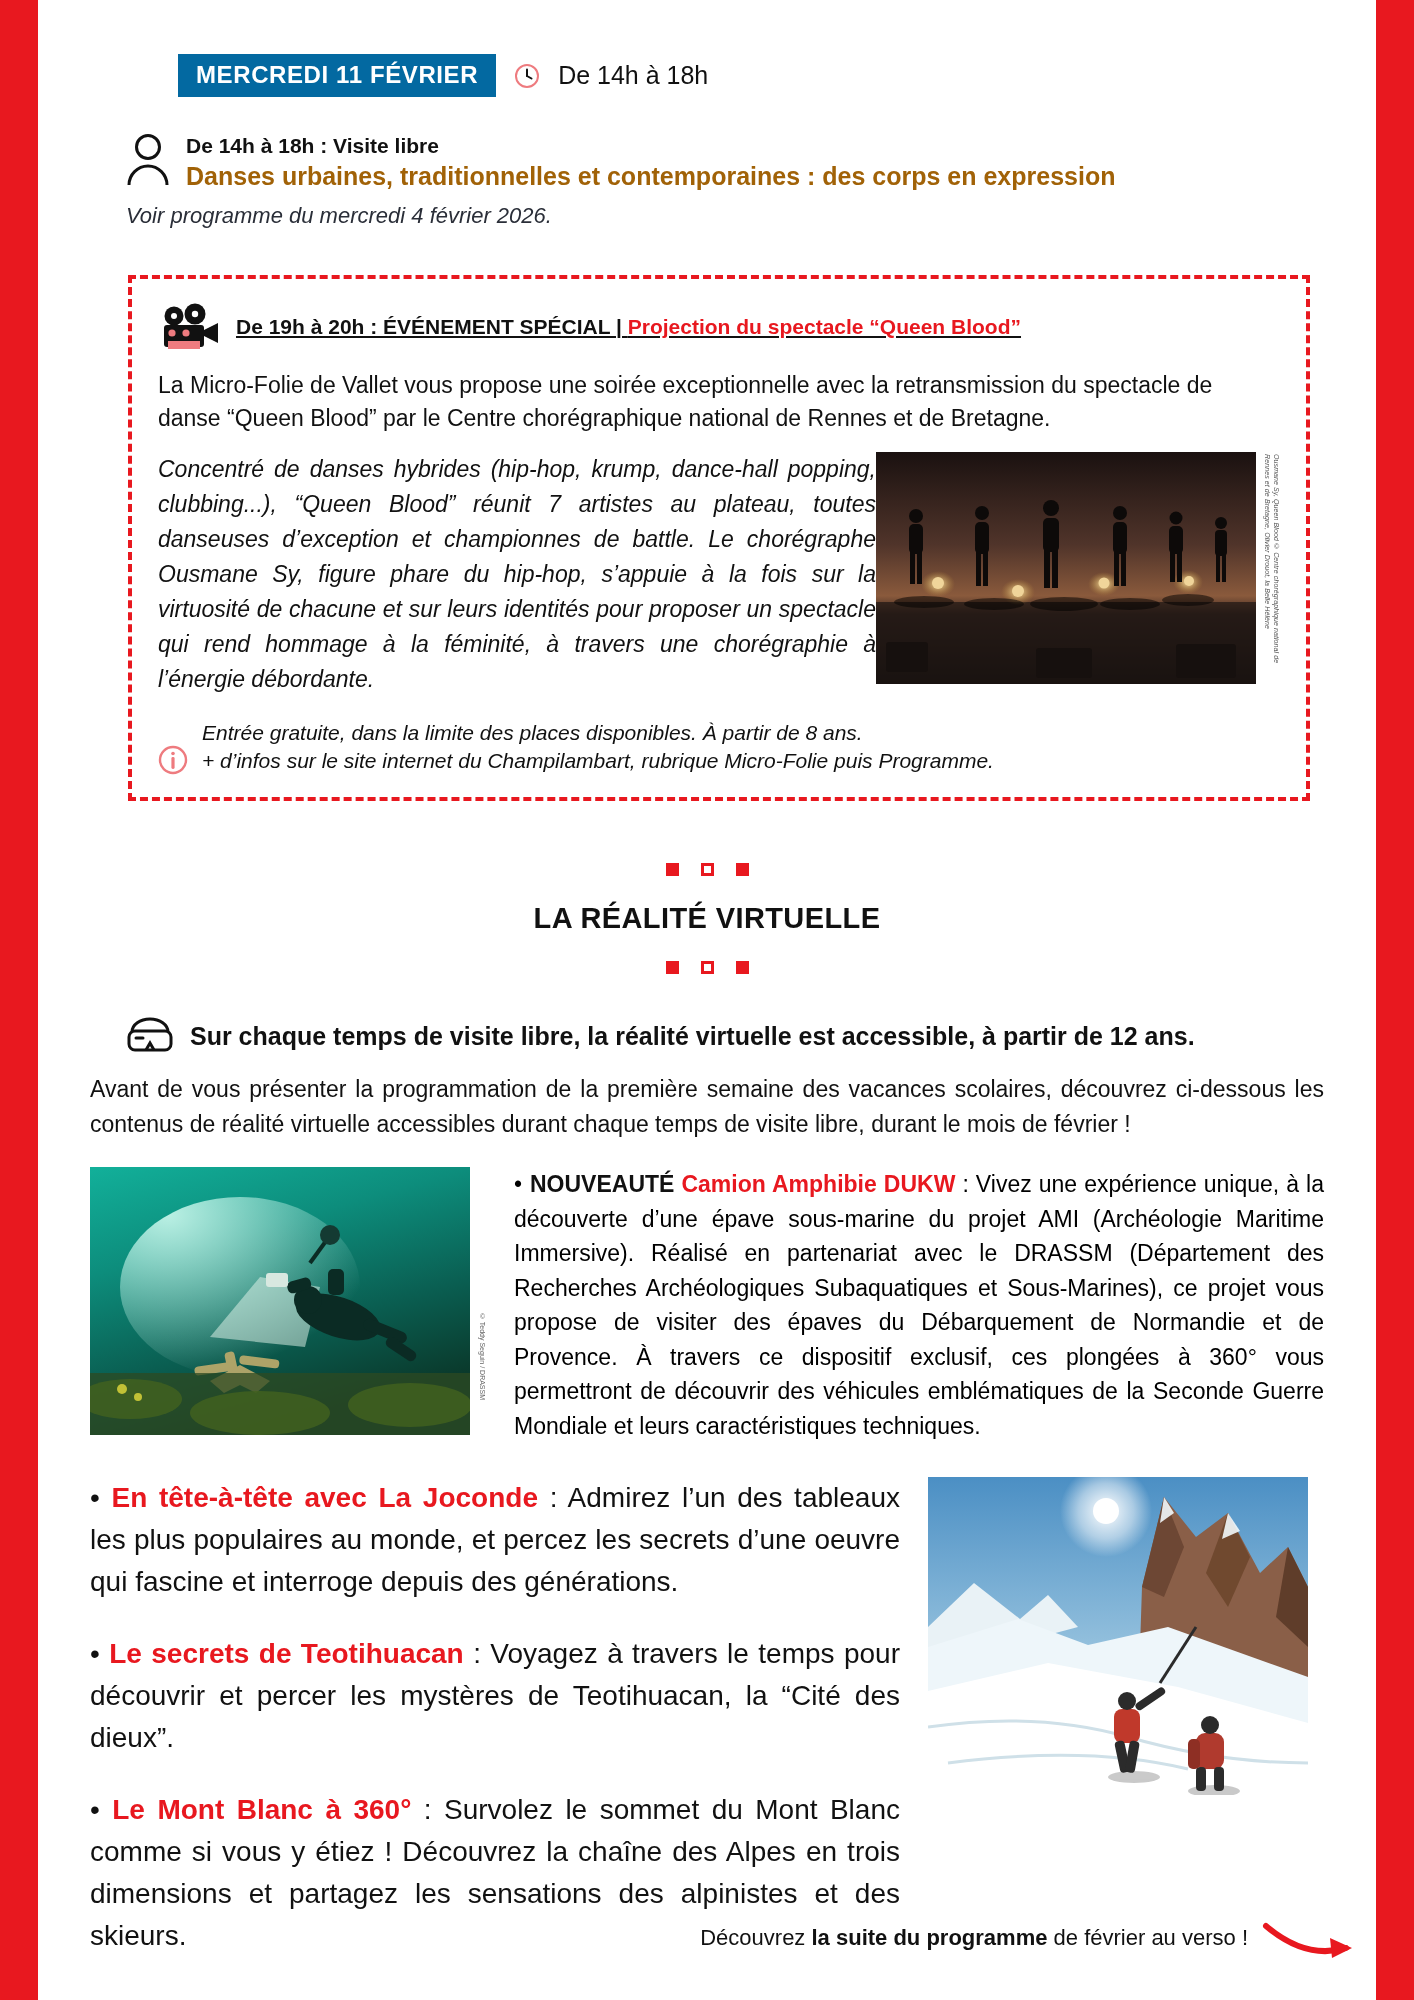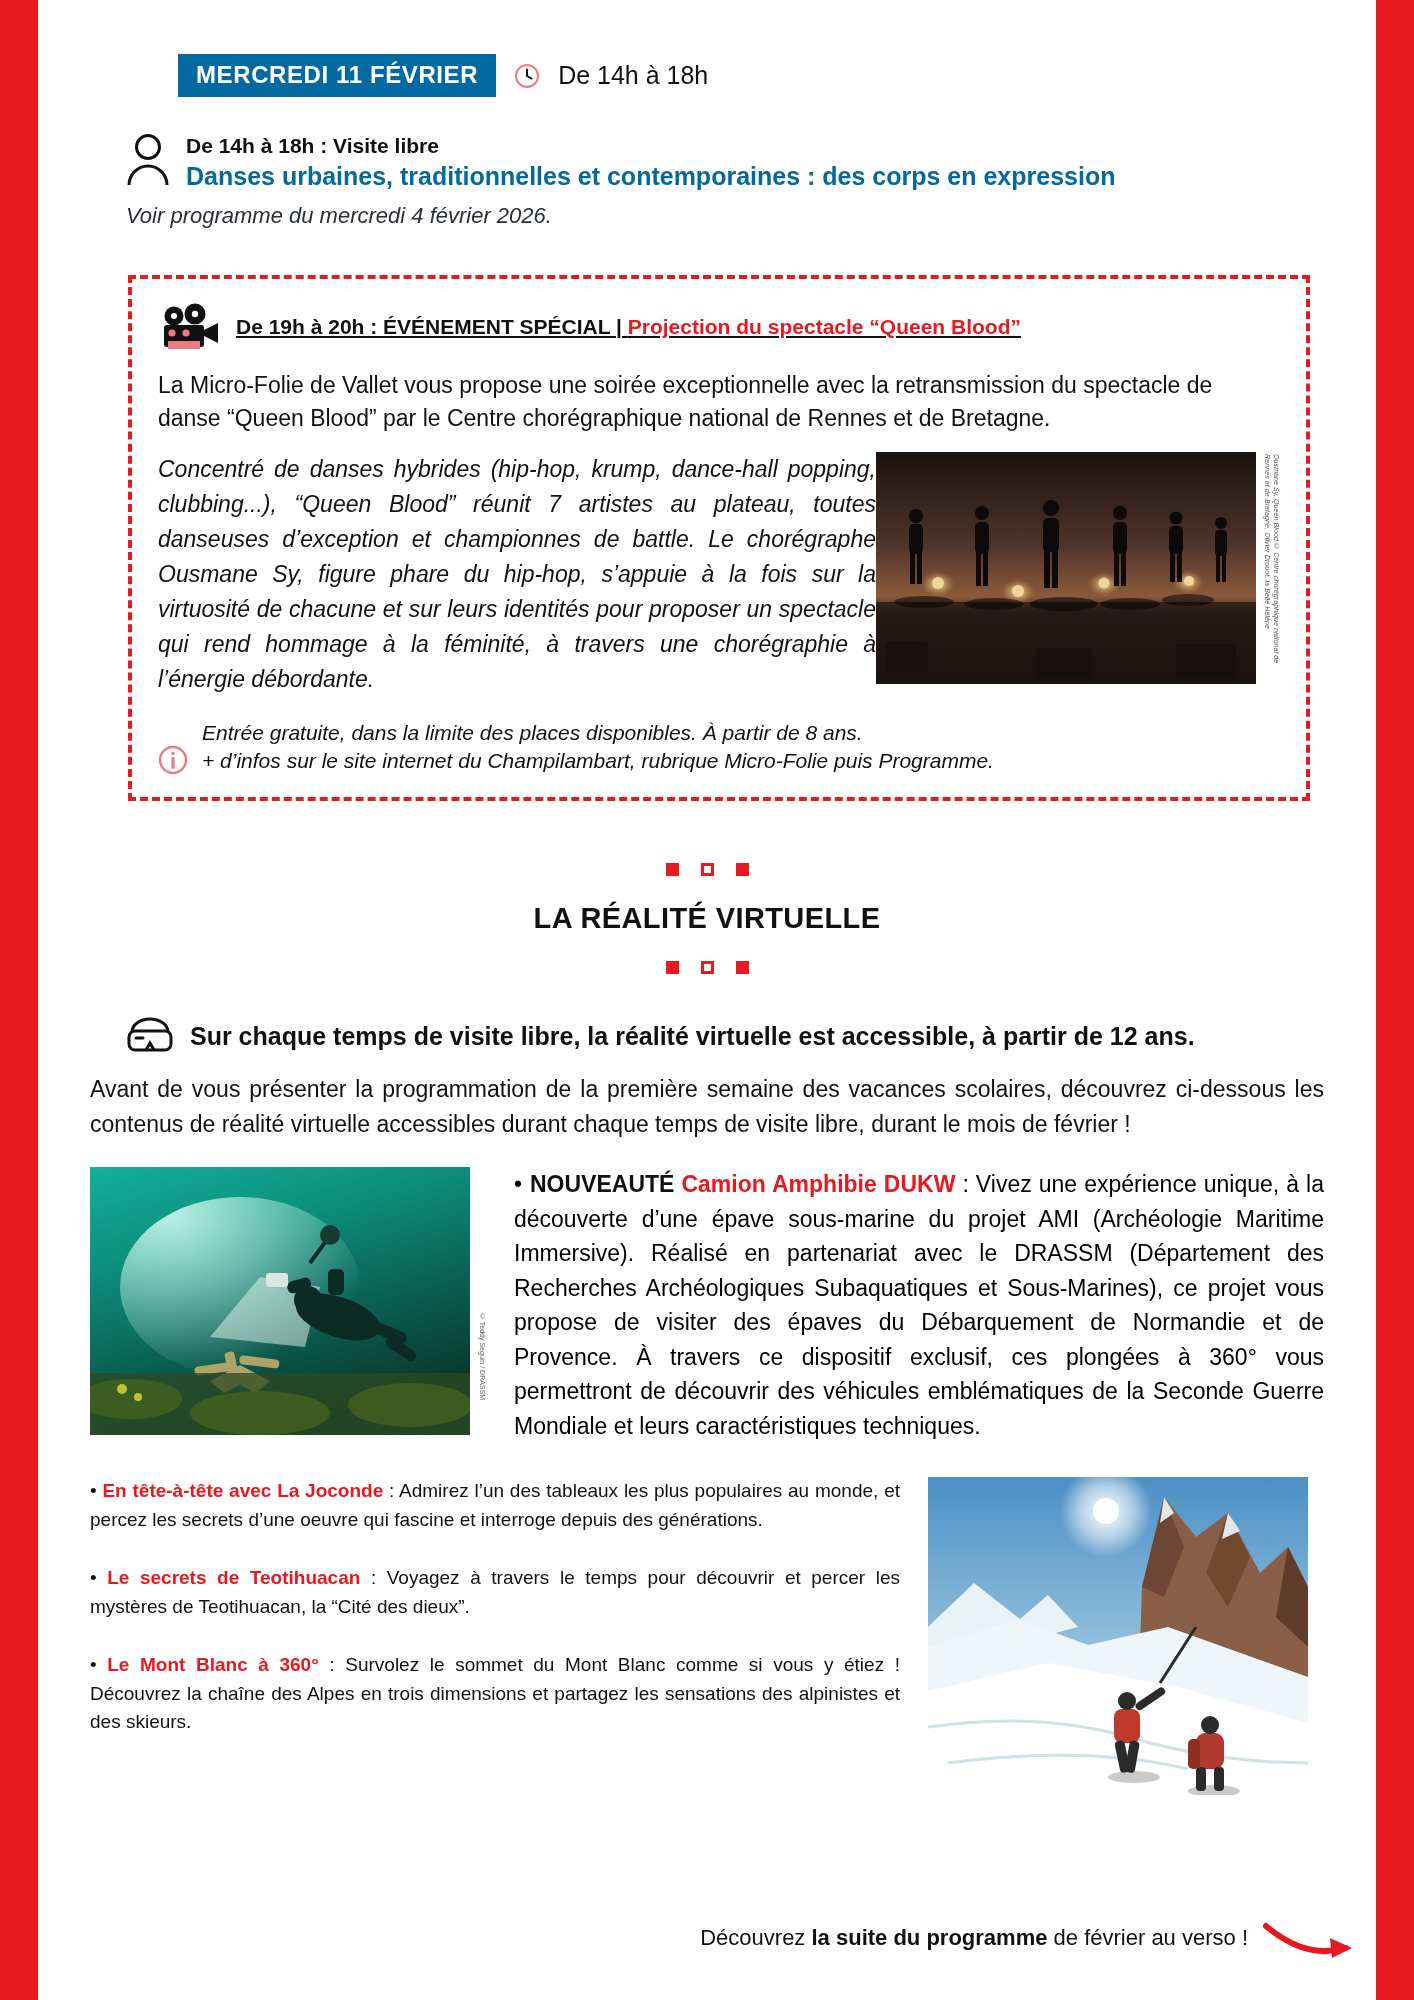--- a/index.html
+++ b/index.html
@@ -50,21 +50,21 @@
     display: flex; align-items: flex-start; gap: 16px;
     margin-top: 34px; margin-left: 36px;
   }
   .person-icon { width: 44px; height: 54px; flex: 0 0 auto; margin-top: 2px; }
   .visit-lines { padding-top: 2px; }
   .visit-title {
     font-size: 21px; font-weight: bold; color: #111111;
     line-height: 1.28;
   }
   .visit-sub {
-    font-size: 25px; font-weight: bold; color: #0369a1;
+    font-size: 25px; font-weight: bold; color: #a16207;
     line-height: 1.28;
   }
   .visit-note {
     font-style: italic; font-size: 22px; color: #2a2e38;
     margin-top: 11px; margin-left: 36px;
   }
 
   
   .special-box {
     margin-top: 46px; margin-left: 38px; margin-right: 14px;
@@ -154,21 +154,21 @@
   .dukw-text { flex: 1 1 auto; font-size: 23px; line-height: 1.5; text-align: justify; }
   .bullet-dot { display: inline-block; width: 16px; }
   .strong-dark { font-weight: bold; color: #111111; }
   .strong-red { font-weight: bold; color: #e8181f; }
 
   
   .lower-row { display: flex; gap: 28px; margin-top: 34px; align-items: flex-start; }
   .lower-left { flex: 1 1 auto; }
   .lower-right { flex: 0 0 auto; width: 396px; }
   .li-para {
-    font-size: 19px; color: #111111; line-height: 1.5;
+    font-size: 28px; color: #111111; line-height: 1.5;
     text-align: justify; margin-bottom: 30px;
   }
   .li-para:last-child { margin-bottom: 0; }
   .mont-photo {
     width: 380px; height: 318px; overflow: hidden; position: relative;
     background: #8fb9d8;
   }
 
   
   .footer {

